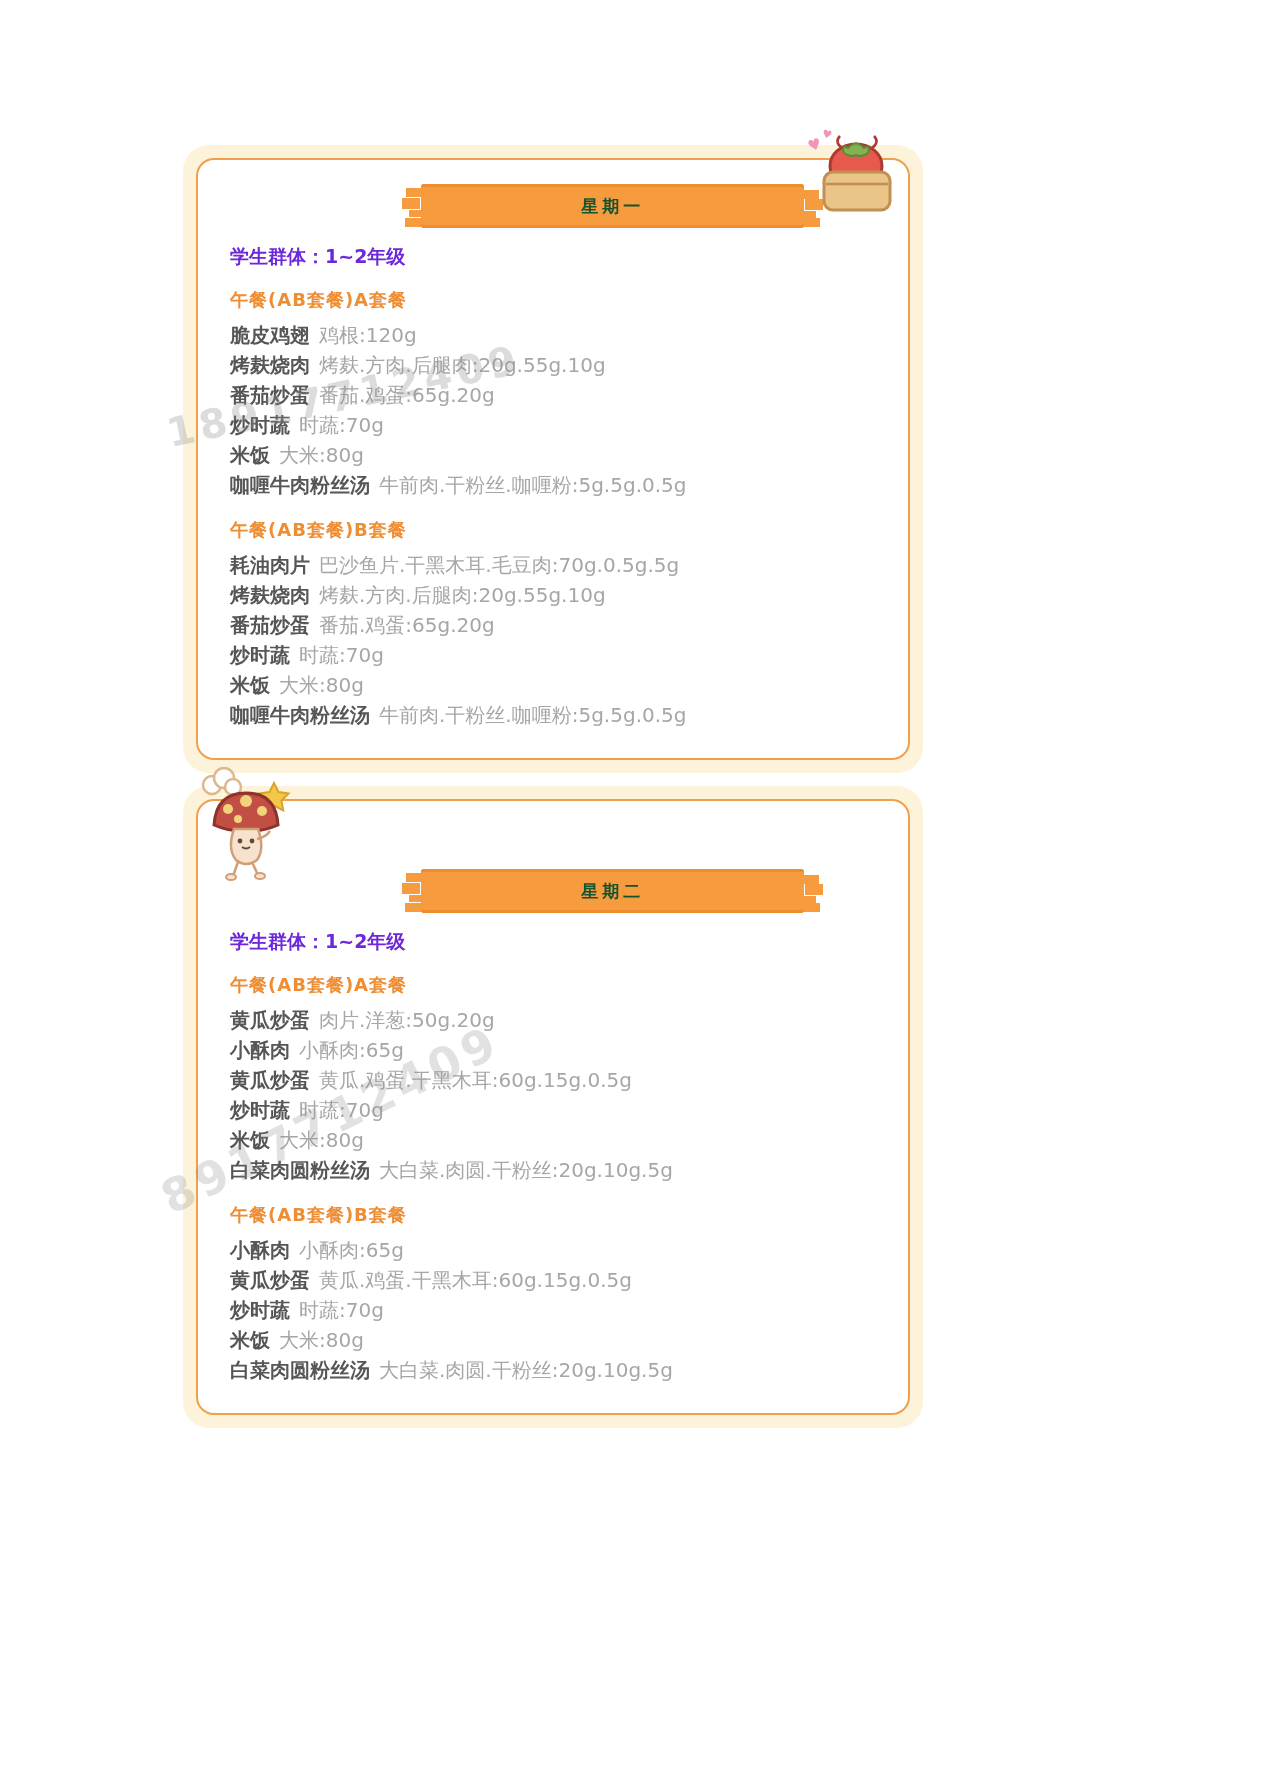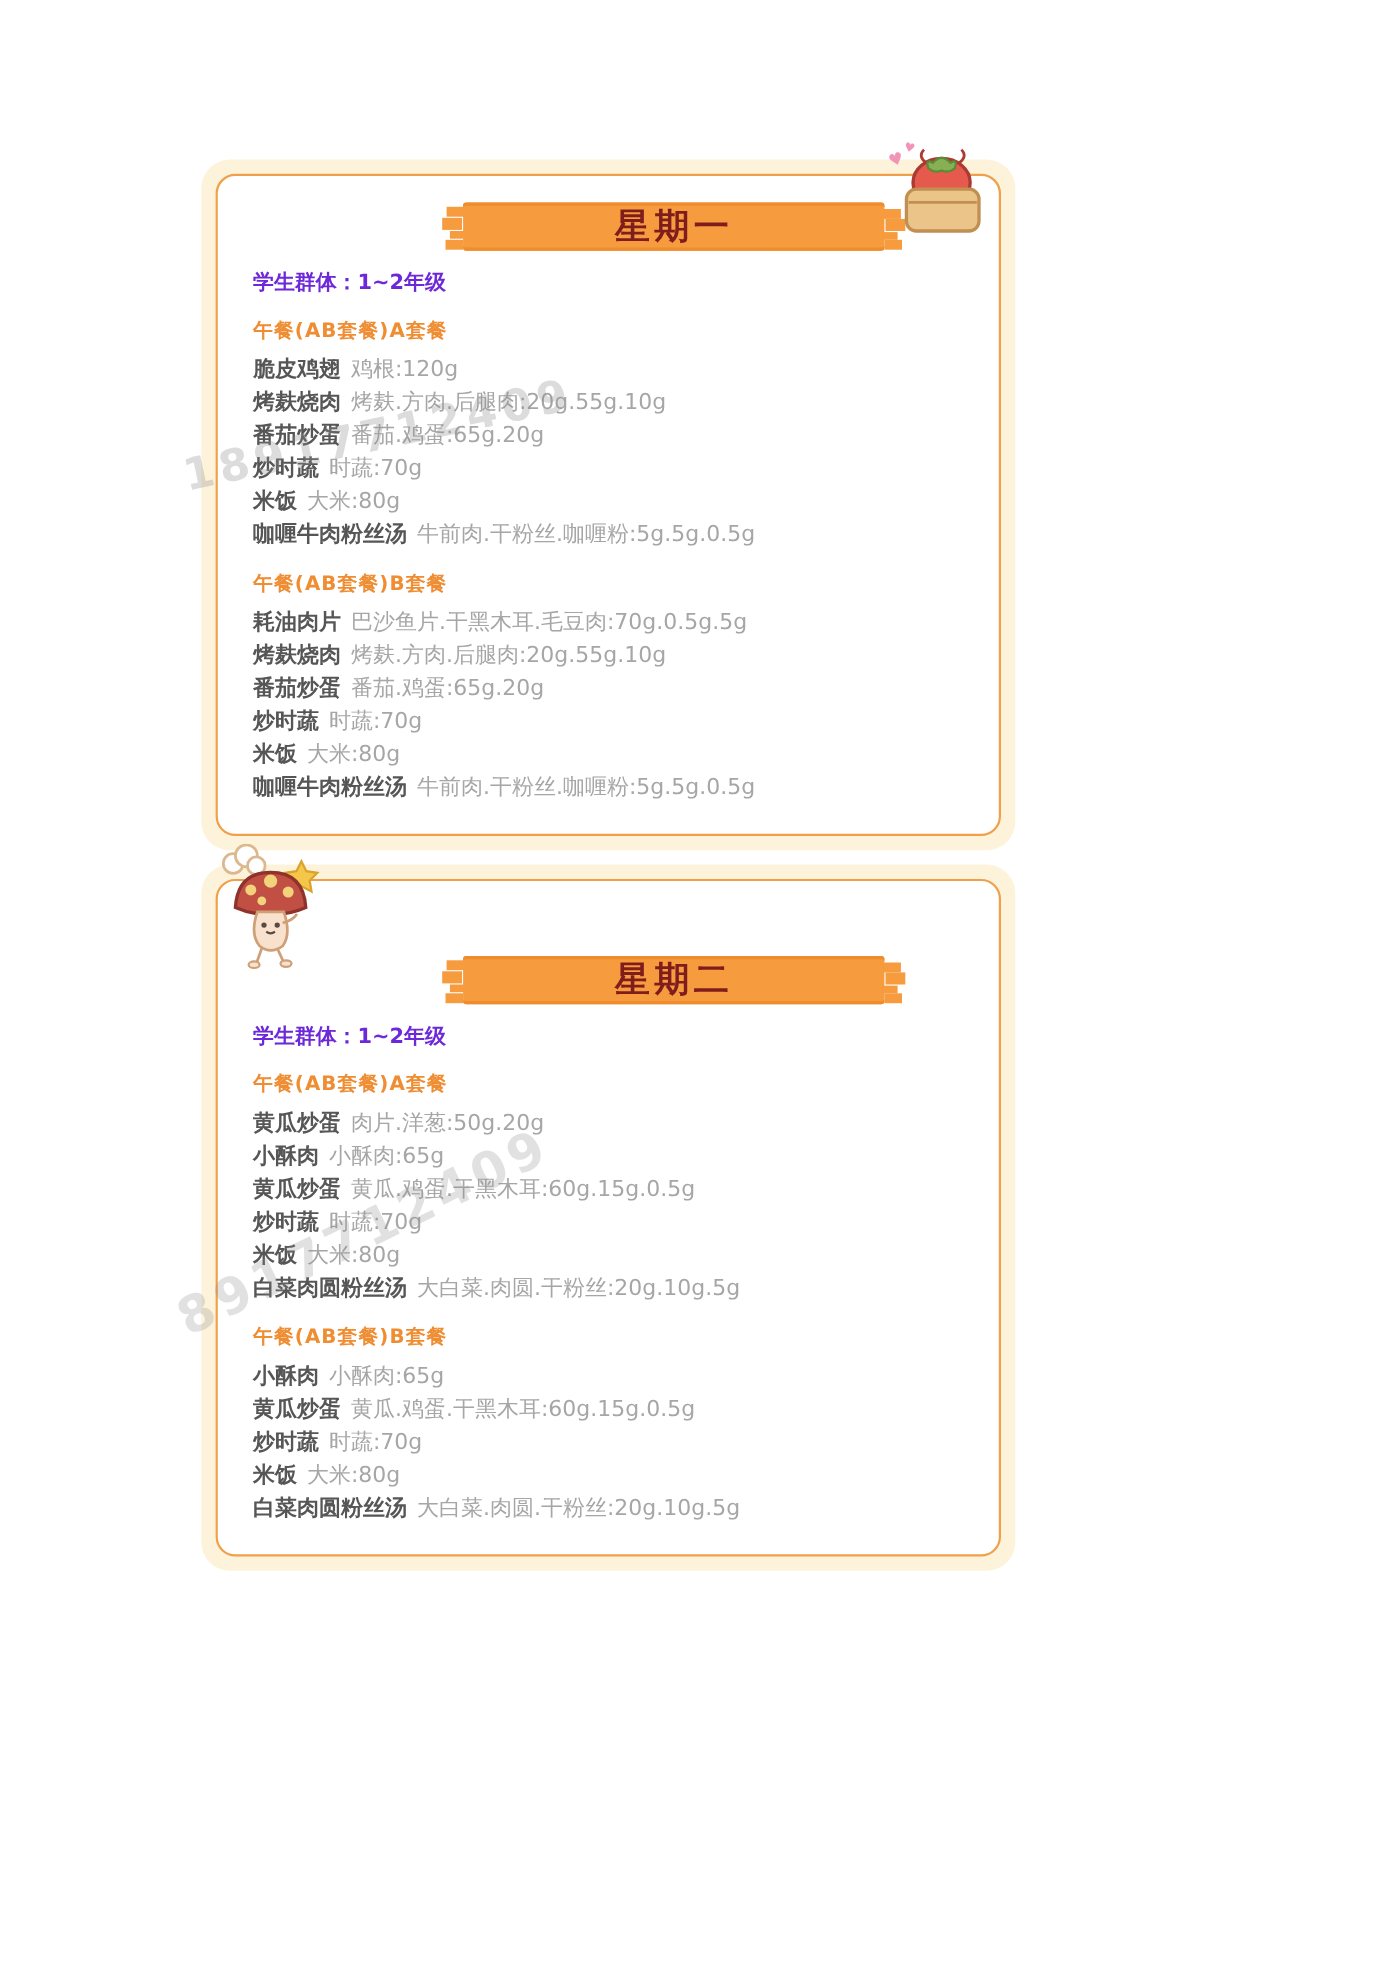--- a/index.html
+++ b/index.html
@@ -15,21 +15,21 @@
   
   .day-banner { position:relative; height:44px; width:58%; margin:8px 0 0 29%;
     background:#f79b3f; border-radius:3px; display:flex; align-items:center; justify-content:center;
     box-shadow: inset 0 4px 0 -1px #ee8d2e, inset 0 -4px 0 -1px #ee8d2e; }
   .day-banner::before { content:""; position:absolute; left:-15px; top:4px; width:16px; height:9px;
     background:#f79b3f;
     box-shadow:-3px 11px 0 1px #f79b3f, 2px 21px 0 -1px #f79b3f, -1px 30px 0 0 #f79b3f; }
   .day-banner::after { content:""; position:absolute; right:-15px; top:6px; width:16px; height:9px;
     background:#f79b3f;
     box-shadow:3px 10px 0 1px #f79b3f, -2px 20px 0 -1px #f79b3f, 1px 28px 0 0 #f79b3f; }
-  .banner-label { color:#7f1d1d; font-size:32px; font-weight:700; letter-spacing:4px; }
+  .banner-label { color:#14532d; font-size:17px; font-weight:700; letter-spacing:4px; }
 
   .group-line { text-align:left; margin-top:16px; font-size:19px; font-weight:700; color:#6d28d9; }
 
   .section-title { margin:18px 0 8px; font-size:18px; font-weight:700; color:#ef8d33; letter-spacing:1px; }
   .dish { font-size:20px; line-height:30px; white-space:nowrap; }
   .dish-name { color:#565656; font-weight:700; margin-right:9px; }
   .dish-detail { color:#a6a6a6; }
 
   .watermark { position:absolute; pointer-events:none; font-weight:700; color:#8f8f8f;
     letter-spacing:5px; z-index:3; }

